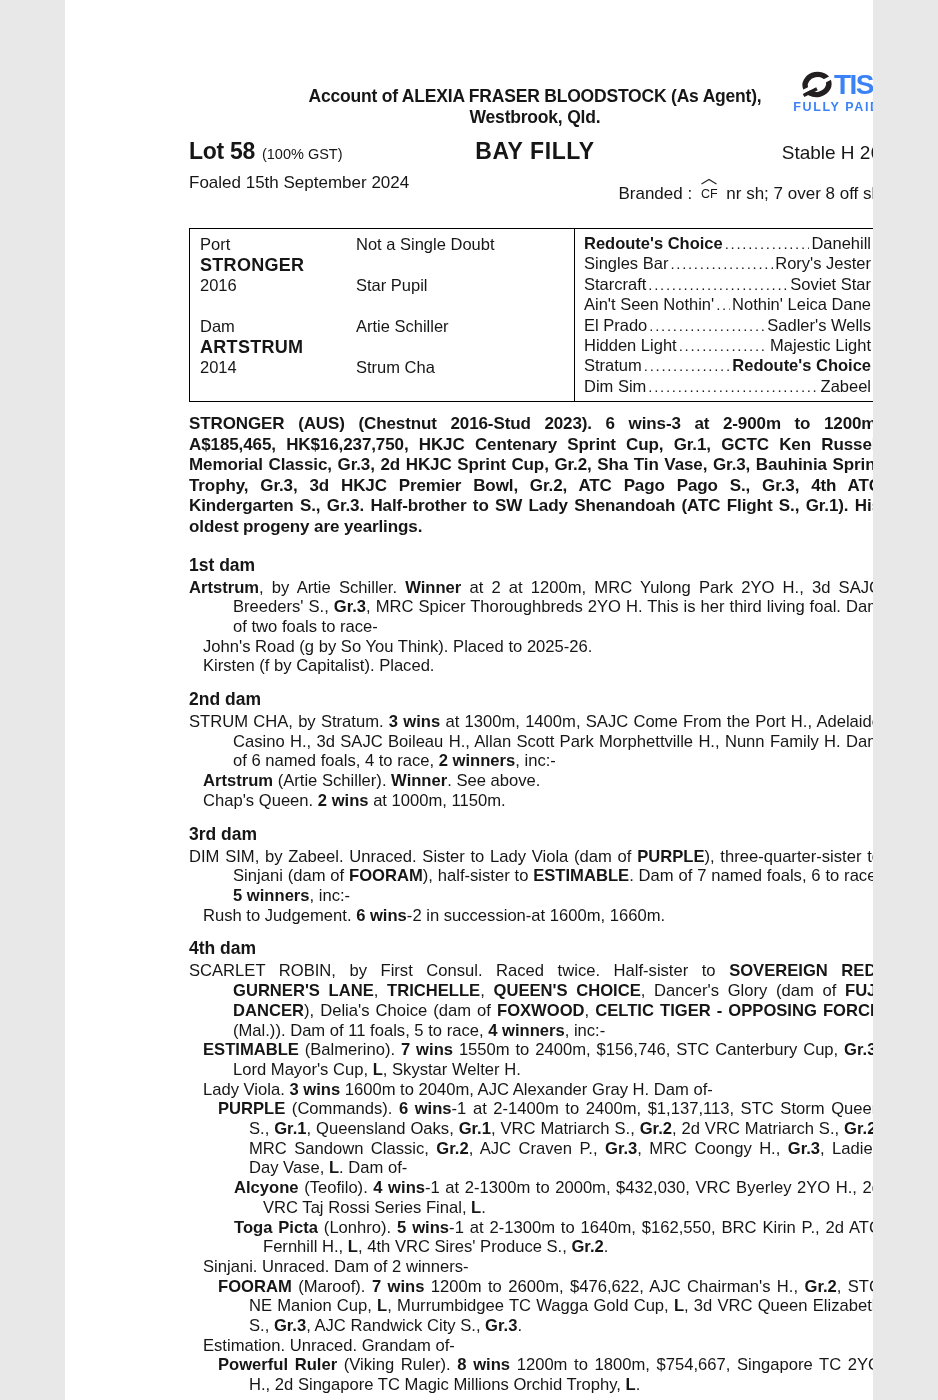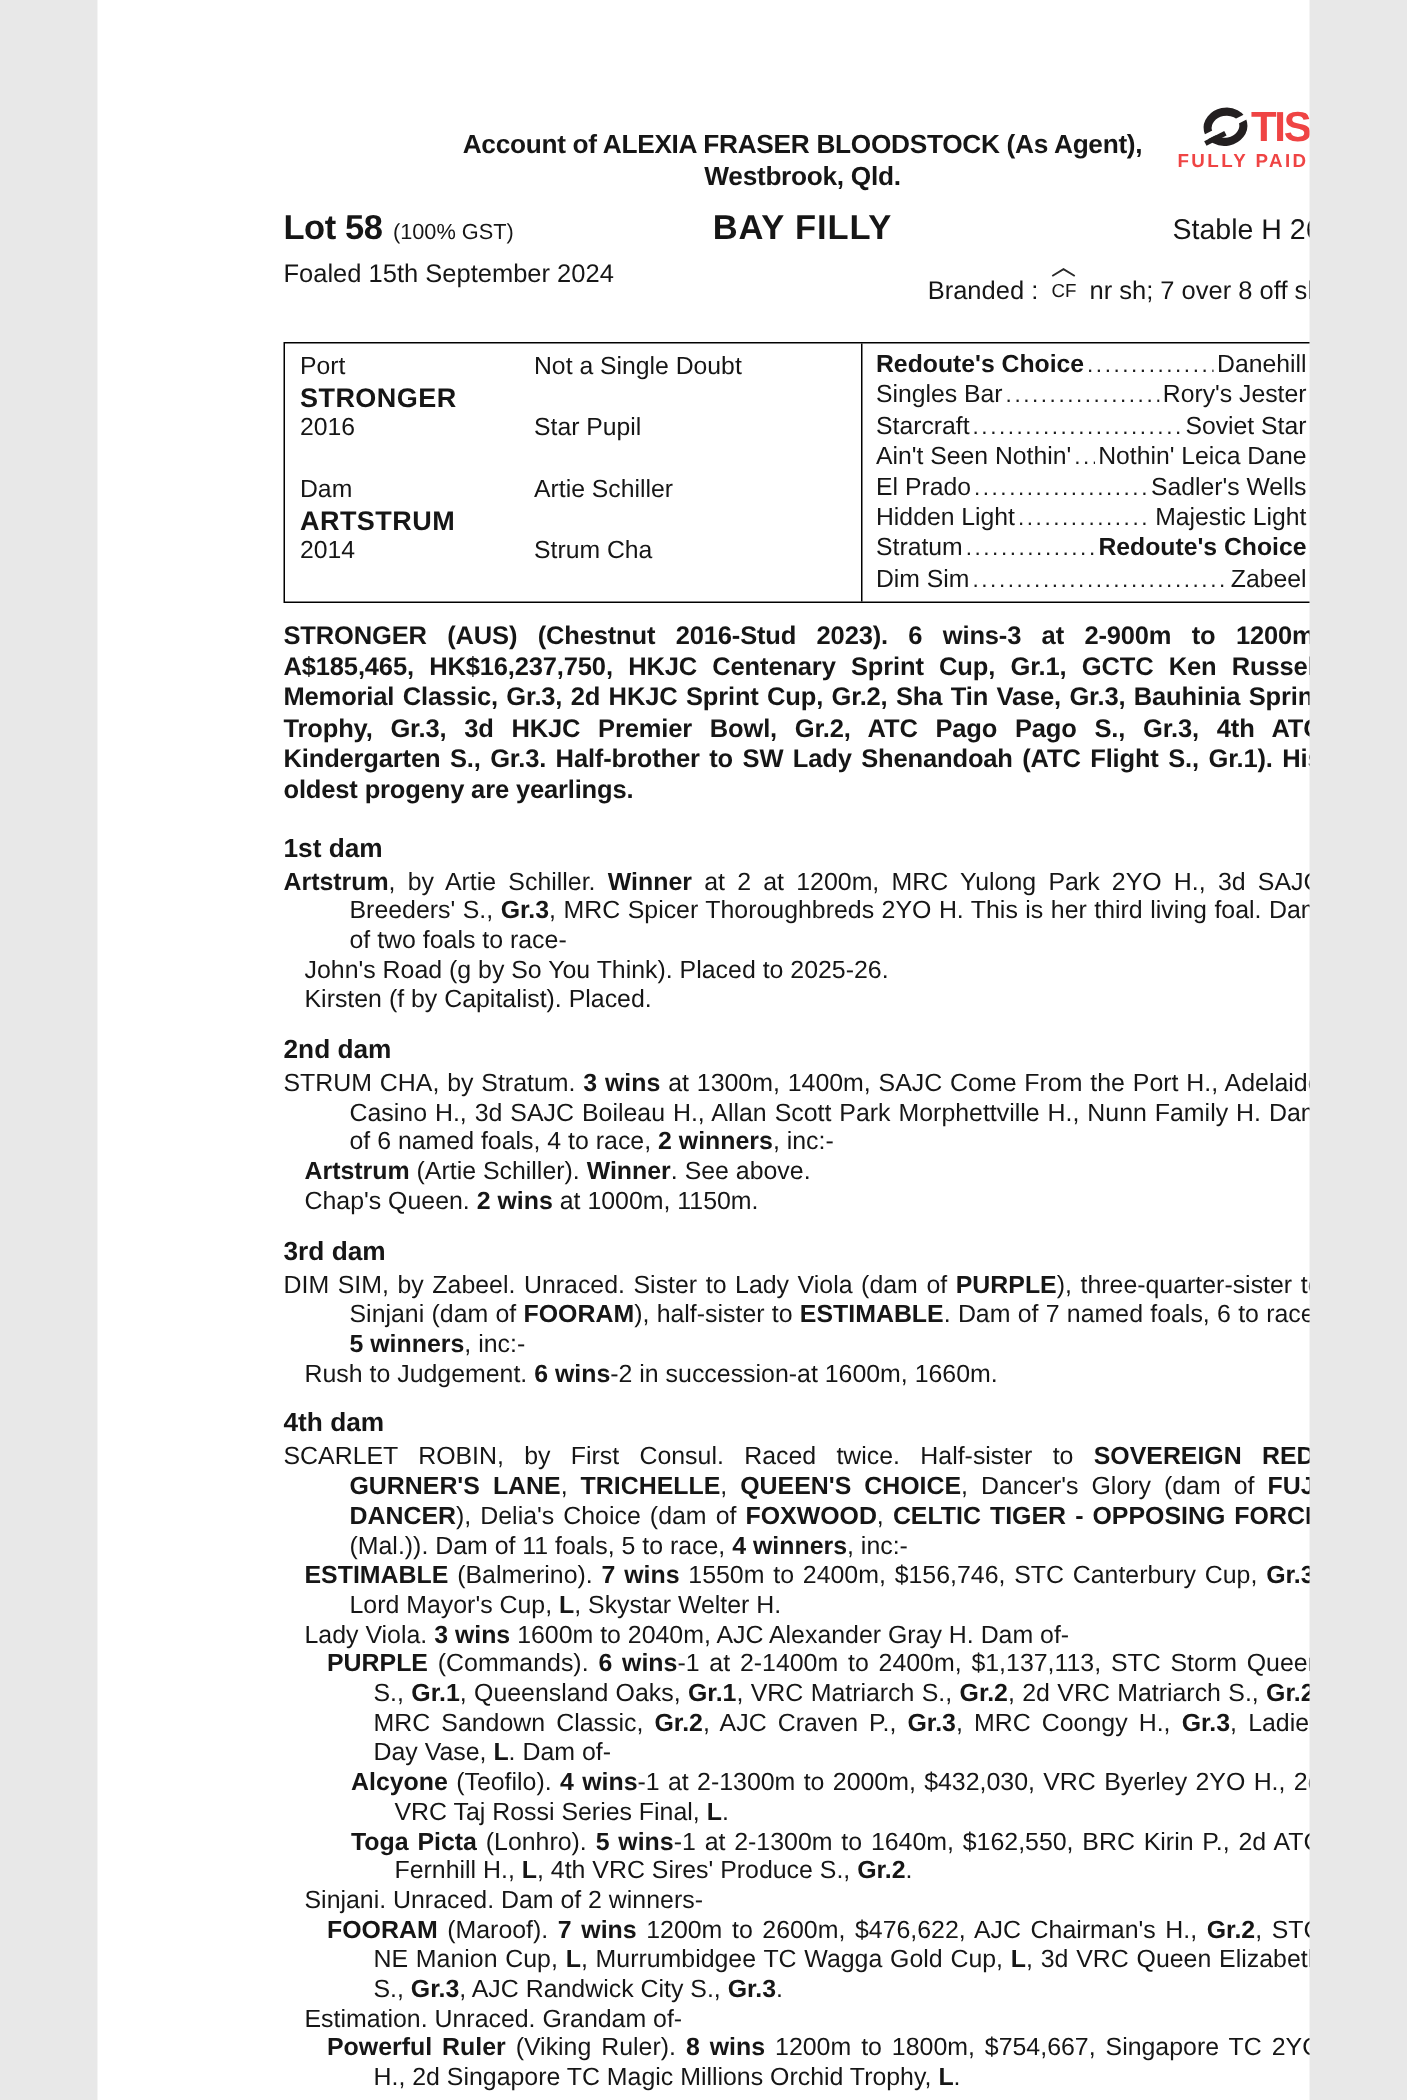--- a/index.html
+++ b/index.html
@@ -2,21 +2,21 @@
 <html><head>
 <meta charset="utf-8">
 <style>
   html,body{margin:0;padding:0;background:#e8e8e8;}
   .page{width:808px;height:1400px;background:#ffffff;position:relative;overflow:hidden;
         font-family:"Liberation Sans",sans-serif;color:#161616;margin:0 auto;}
   .content{position:absolute;left:124px;top:86px;width:692px;}
 
   
   .account{text-align:center;font-weight:700;font-size:17.5px;line-height:21px;letter-spacing:-0.2px;}
-  .logo{position:absolute;right:-8px;top:-16px;width:104px;color:#ef4444;}
+  .logo{position:absolute;right:-8px;top:-16px;width:104px;text-align:center;color:#3b82f6;}
   .logo-row{display:flex;align-items:center;justify-content:center;}
   .logo-tis{font-size:28px;font-weight:700;letter-spacing:-1.5px;line-height:28px;}
   .logo-sub{font-size:12.5px;font-weight:700;letter-spacing:1.6px;margin-top:1px;white-space:nowrap;}
 
   .lot-line{display:flex;align-items:baseline;margin-top:10px;position:relative;height:30px;}
   .lot-num{font-size:23px;font-weight:700;letter-spacing:-0.3px;z-index:1;}
   .gst{font-size:14.5px;margin-left:7px;z-index:1;}
   .big-title{position:absolute;left:0;right:0;top:0;text-align:center;font-size:23px;font-weight:700;letter-spacing:0.6px;}
   .stable{margin-left:auto;font-size:19px;font-weight:400;z-index:1;}
 

